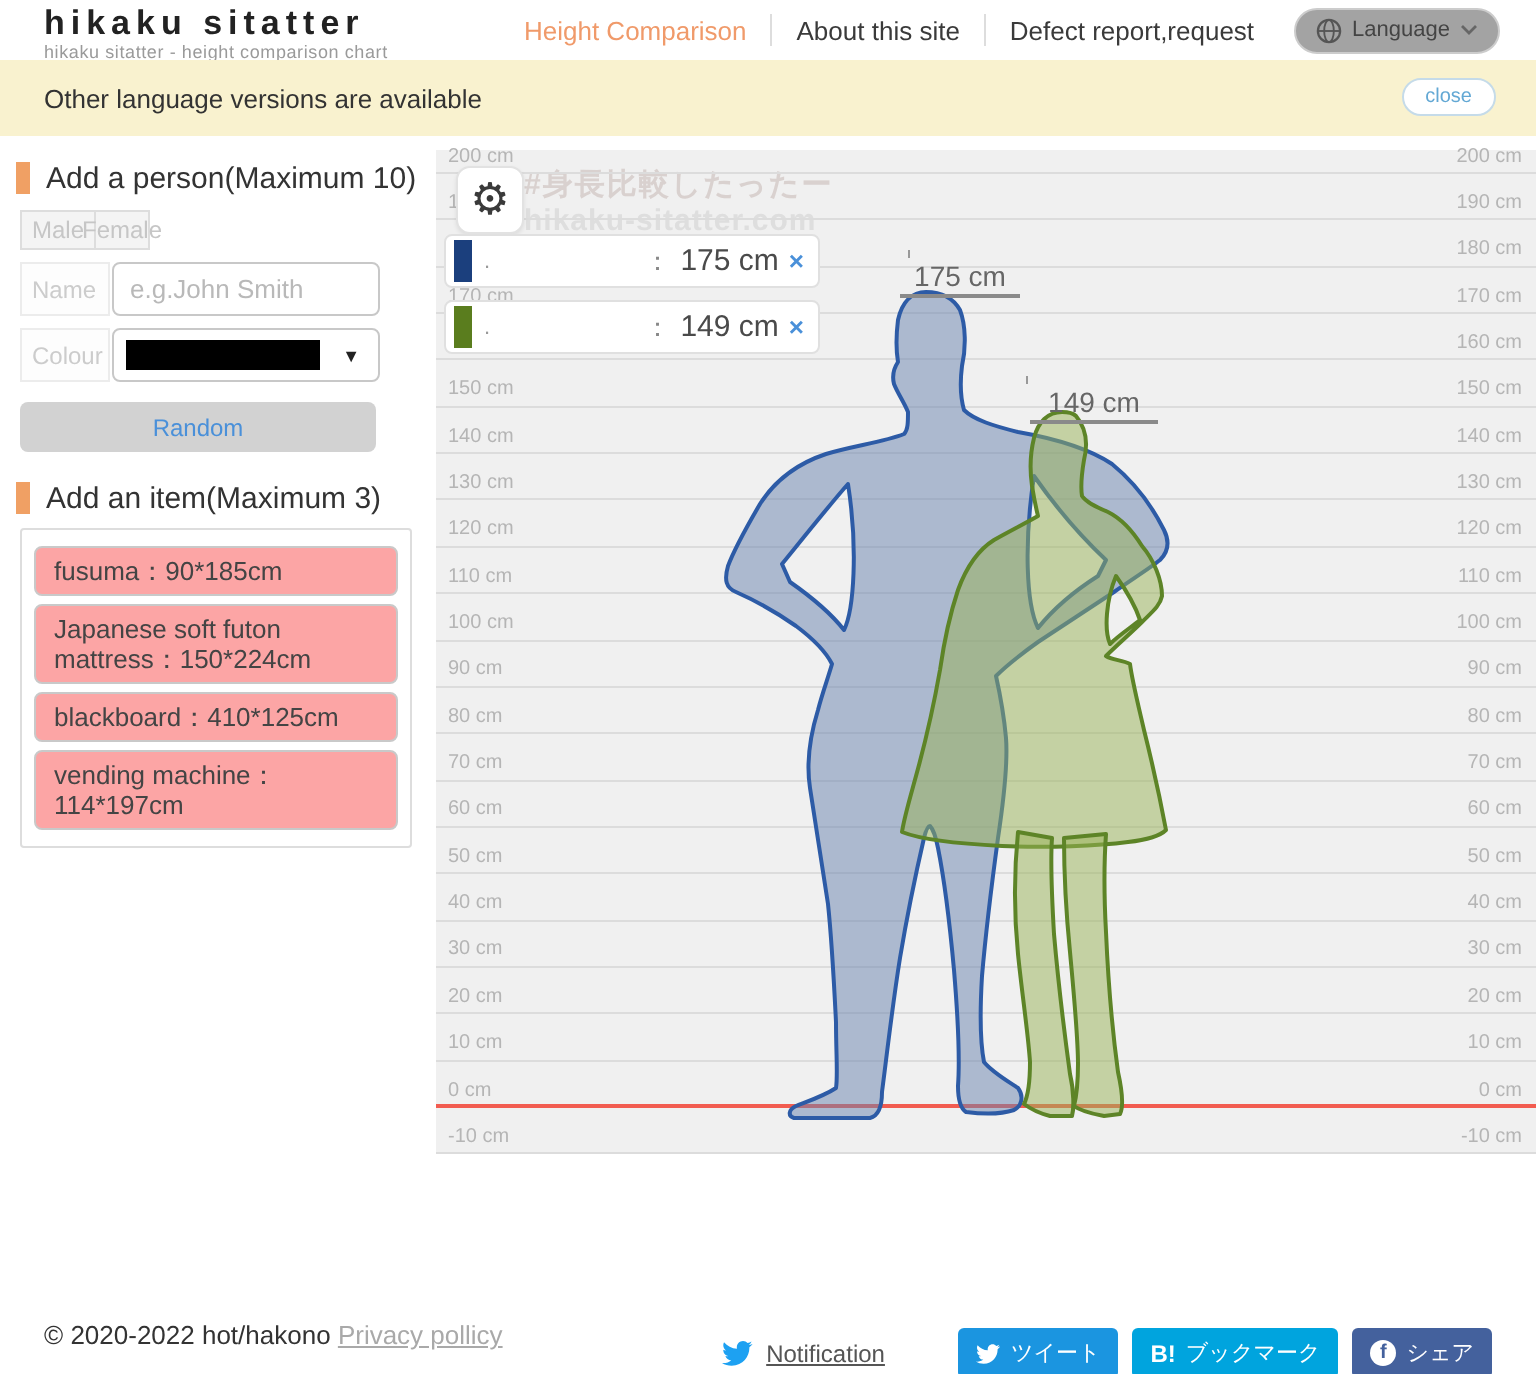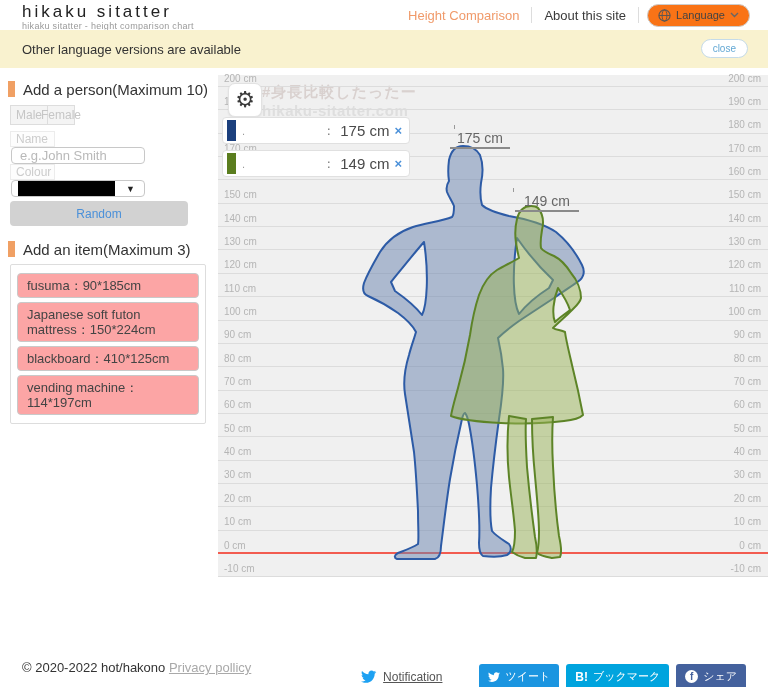--- a/index.html
+++ b/index.html
@@ -1,47 +1,47 @@
 <!DOCTYPE html>
 <html><head>
 <meta charset="utf-8">
 <style>
   * { margin:0; padding:0; box-sizing:border-box; }
   html,body { width:768px; height:687px; background:#fff; font-family:"Liberation Sans",sans-serif; position:relative; overflow:hidden; }
 
   
   .header { position:absolute; top:0; left:0; width:768px; height:30px; background:#fff; }
   .logo { position:absolute; left:22px; top:3px; }
-  .logo-title { font-size:17px; font-weight:normal; letter-spacing:3px; color:#222; line-height:17px; }
+  .logo-title { font-size:17px; font-weight:bold; letter-spacing:3px; color:#222; line-height:17px; }
   .logo-sub { font-size:9px; color:#9a9a9a; letter-spacing:.3px; margin-top:1px; }
   .nav { position:absolute; right:18px; top:0; height:30px; display:flex; align-items:center; }
   .nav-item { font-size:13px; color:#3a3a3a; padding:0 12px; cursor:pointer; white-space:nowrap; }
   .nav-item.active { color:#f09a6a; }
   .nav-divider { width:1px; height:16px; background:#ddd; }
-  .lang-pill { display:flex; align-items:center; gap:5px; border:1px solid #ccc; border-radius:13px; padding:4px 10px; margin-left:8px; font-size:11px; color:#444; cursor:pointer; background:#f97316; }
+  .lang-pill { display:flex; align-items:center; gap:5px; border:1px solid #ccc; border-radius:13px; padding:4px 10px; margin-left:8px; font-size:11px; color:#444; cursor:pointer; background:#a3a3a3; }
 
   
   .banner { position:absolute; top:30px; left:0; width:768px; height:38px; background:#f9f2cf; }
   .banner-msg { position:absolute; left:22px; top:12px; font-size:13px; color:#333; }
   .banner-links { position:absolute; left:238px; top:10px; display:flex; align-items:center; gap:12px; }
   .banner-link { font-size:13px; text-decoration:underline; cursor:pointer; }
   .banner-link.visited { color:#7b2e80; }
   .banner-link.normal { color:#2d2fd8; }
   .banner-divider { width:1px; height:15px; background:#ddd2a6; }
   .close-btn { position:absolute; right:20px; top:9px; background:#fff; border:1px solid #c5dbe9; color:#63a8d4; border-radius:10px; font-size:10px; padding:3px 11px; cursor:pointer; }
 
   
   .sidebar { position:absolute; left:8px; top:80px; width:202px; }
   .section-head { display:flex; align-items:center; font-size:15px; color:#333; height:18px; }
   .section-marker { width:7px; height:16px; background:#f0a064; margin-right:8px; flex:none; }
   .tabs { display:flex; margin:7px 0 0 2px; }
   .tab { height:20px; font-size:12px; color:#c6c6c6; background:#f4f4f4; border:1px solid #ddd; display:flex; align-items:center; justify-content:center; cursor:pointer; }
   .tab-male { width:38px; }
   .tab-female { width:28px; margin-left:-1px; }
-  .form-row { display:flex; margin:6px 0 0 2px; height:27px;flex-direction:column; }
+  .form-row { display:flex; margin:6px 0 0 2px; height:27px; }
   .field-label { width:45px; border:1px solid #ececec; background:#fdfdfd; color:#ccc; font-size:12px; display:flex; align-items:center; padding-left:5px; flex:none; }
   .text-input { width:134px; margin-left:1px; border:1px solid #c8c8c8; border-radius:4px; padding:0 8px; font-size:13px; color:#333; font-family:"Liberation Sans",sans-serif; }
   .text-input::placeholder { color:#b9b9b9; }
   .text-input.short { width:106px; }
   .icon-btn { width:27px; margin-left:1px; border:1px solid #c8c8c8; border-radius:4px; background:#fff; display:flex; align-items:center; justify-content:center; cursor:pointer; }
   .colour-select { width:134px; margin-left:1px; border:1px solid #c8c8c8; border-radius:4px; background:#fff; display:flex; align-items:center; cursor:pointer; position:relative; }
   .colour-swatch { width:97px; height:15px; margin-left:6px; background:#000; }
   .colour-arrow { position:absolute; right:9px; font-size:9px; color:#222; }
   .random-btn { margin:10px 0 0 2px; width:178px; height:25px; background:#d2d2d2; border:none; border-radius:4px; color:#4a90d9; font-size:12px; cursor:pointer; font-family:"Liberation Sans",sans-serif; }
   .item-head { margin-top:14px; }
@@ -86,20 +86,21 @@
 <div class="header">
   <div class="logo">
     <div class="logo-title">hikaku sitatter</div>
     <div class="logo-sub">hikaku sitatter - height comparison chart</div>
   </div>
   <div class="nav">
     <div class="nav-item active">Height Comparison</div>
     <div class="nav-divider"></div>
     <div class="nav-item">About this site</div>
     <div class="nav-divider"></div>
+    <div class="nav-item">Defect report,request</div>
     <div class="lang-pill">
       <svg width="13" height="13" viewBox="0 0 14 14">
           <circle cx="7" cy="7" r="6" fill="none" stroke="#555" stroke-width="1.2"></circle>
           <ellipse cx="7" cy="7" rx="2.6" ry="6" fill="none" stroke="#555" stroke-width="1"></ellipse>
           <line x1="1" y1="7" x2="13" y2="7" stroke="#555" stroke-width="1"></line>
         </svg>
       <span>Language</span>
       <svg width="9" height="6" viewBox="0 0 9 6">
           <polyline points="1,1 4.5,4.5 8,1" fill="none" stroke="#666" stroke-width="1.4"></polyline>
         </svg>

